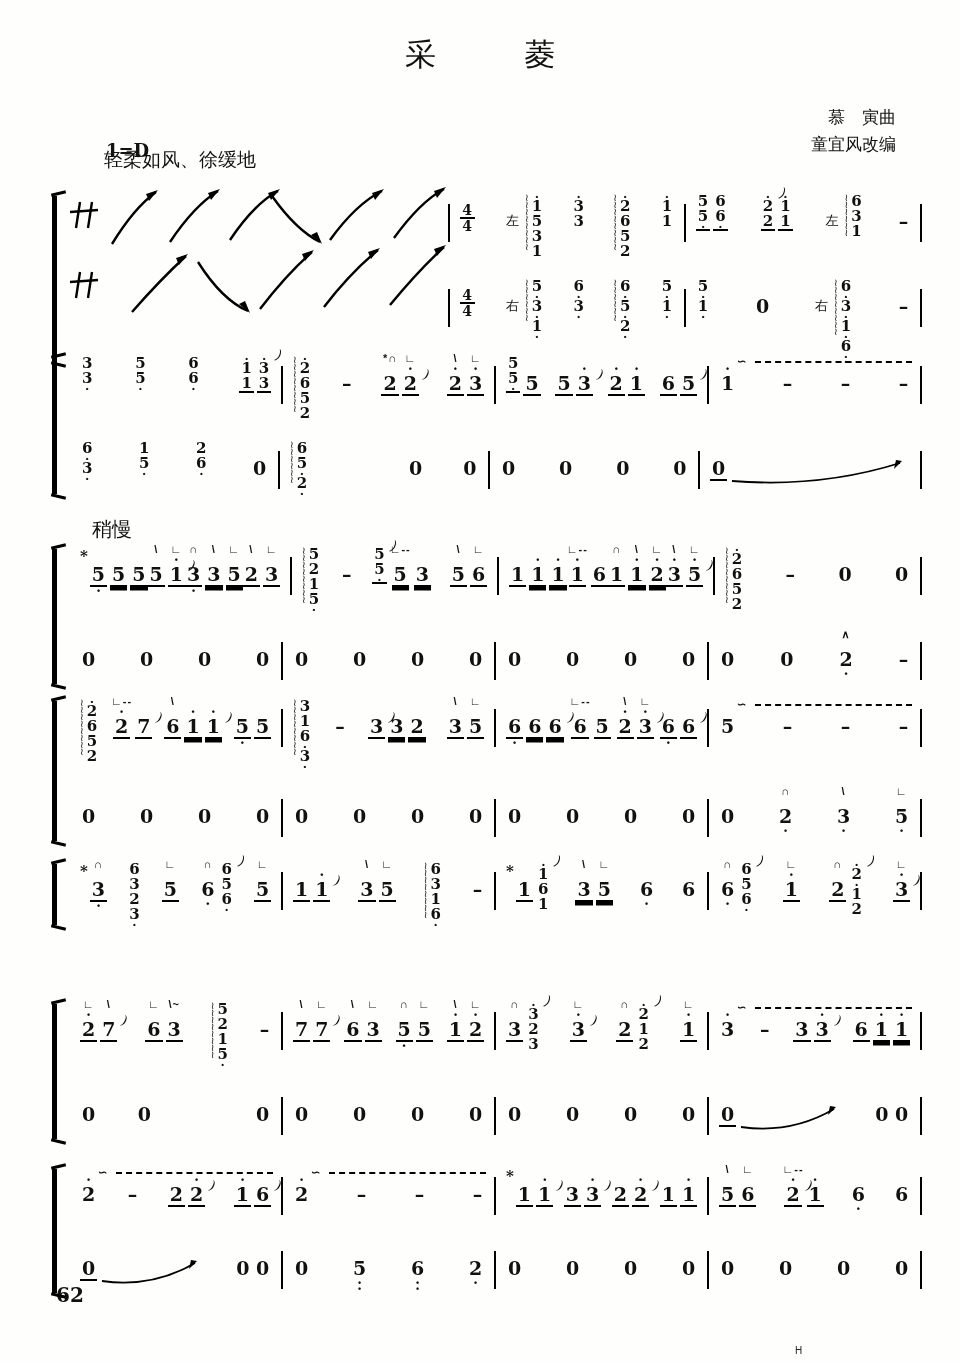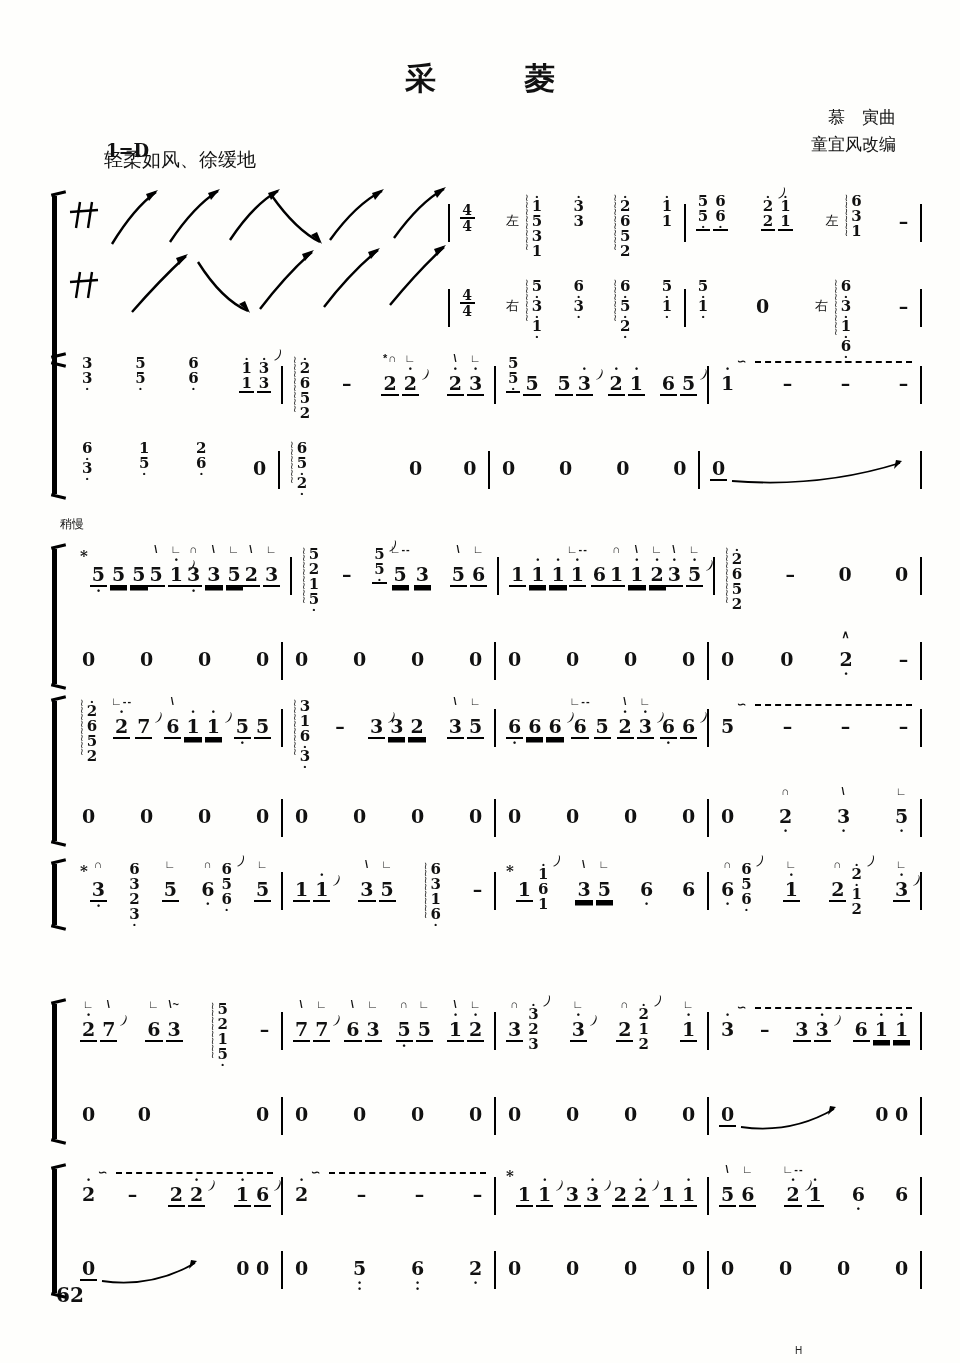--- a/index.html
+++ b/index.html
@@ -1,24 +1,24 @@
 <!DOCTYPE html>
 <html><head>
 <meta charset="utf-8">
 <style>
   html,body{margin:0;padding:0;background:#e8e8e4;}
   .page{position:relative;width:960px;height:1363px;margin:0 auto;background:#fefefc;color:#111;
         font-family:"Liberation Sans",sans-serif;overflow:hidden;}
   
-  .title{position:absolute;left:0;right:0;top:34px;text-align:center;font-size:31px;font-weight:700;
-         letter-spacing:88px;padding-left:88px;font-family:"DejaVu Serif",serif;margin-top:24px;}
+  .title{position:absolute;left:0;right:0;top:34px;text-align:center;font-size:31px;font-weight:400;
+         letter-spacing:88px;padding-left:88px;font-family:"DejaVu Serif",serif;}
   .keysig{position:absolute;left:106px;top:120px;font:700 18px "DejaVu Serif",serif;margin-top:20px;}
   .expression{position:absolute;left:104px;top:147px;font-size:19px;font-weight:400;}
   .credits{position:absolute;right:64px;top:104px;text-align:right;font-size:17px;line-height:27px;}
-  .tempo-mark{position:absolute;left:60px;top:516px;font-size:12px;}
+  .tempo-mark{position:absolute;left:92px;top:516px;font-size:20px;}
   .pagenum{position:absolute;left:56px;top:1283px;font:700 20px "DejaVu Serif",serif;}
   .artifact{position:absolute;left:795px;top:1345px;font-size:10px;color:#222;}
   
   .sys{position:absolute;left:52px;right:38px;display:flex;gap:5px;}
   .brk{width:8px;border-left:5px solid #000;position:relative;align-self:stretch;margin:6px 0 2px 0;flex:none;}
   .brk::before{content:"";position:absolute;left:-6px;top:-4px;width:15px;height:3px;background:#000;transform:rotate(-14deg);}
   .brk::after{content:"";position:absolute;left:-6px;bottom:-4px;width:15px;height:3px;background:#000;transform:rotate(14deg);}
   .sysbody{flex:1;display:flex;flex-direction:column;gap:16px;position:relative;}
   .ln{display:flex;align-items:flex-start;min-height:58px;}
   .meas{flex:1;display:flex;justify-content:space-between;align-items:flex-start;padding:0 10px;position:relative;}

